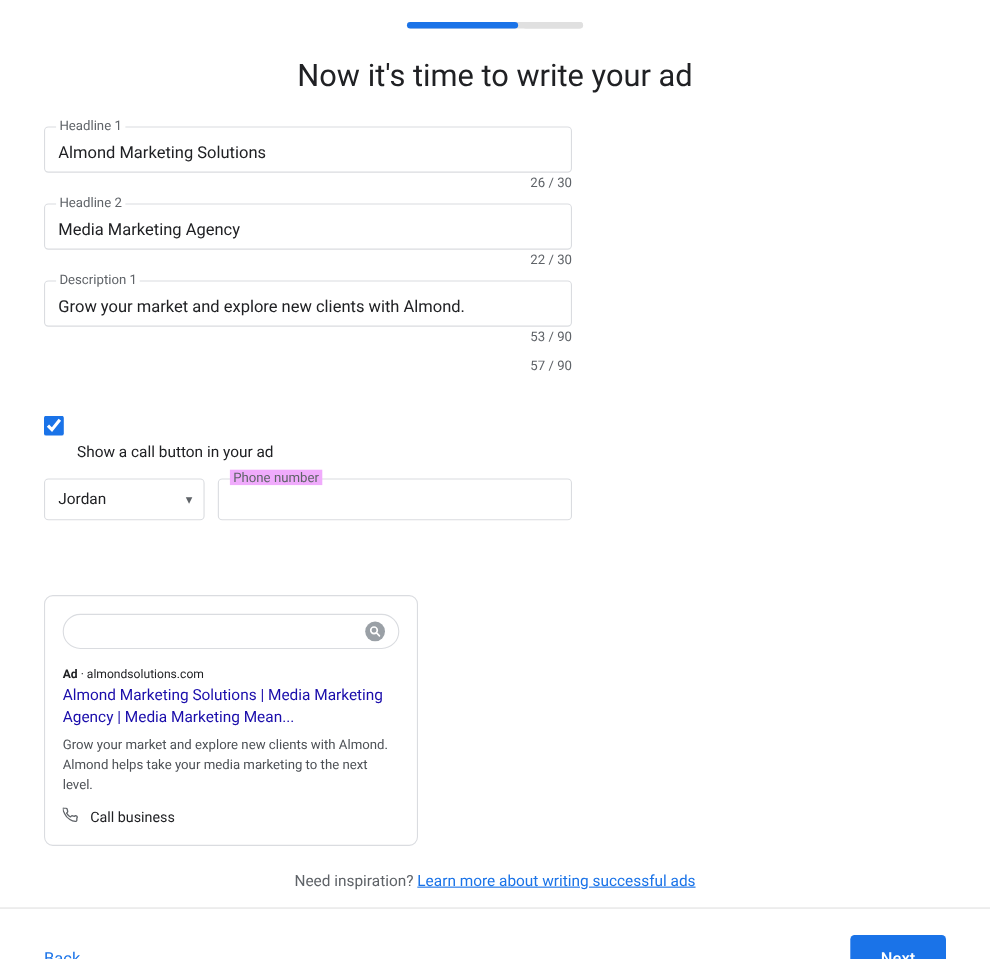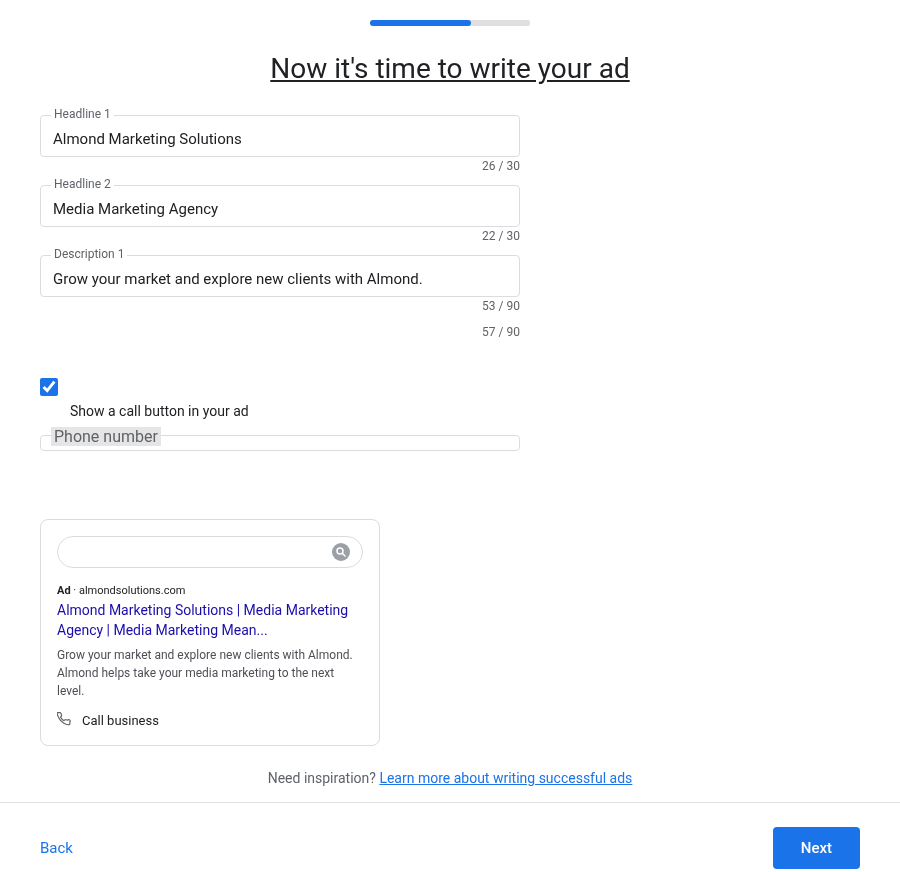--- a/index.html
+++ b/index.html
@@ -37,21 +37,20 @@
       background: #e0e0e0;
       border-radius: 3px;
     }
 
     .page-title {
       text-align: center;
       font-size: 28px;
       font-weight: 400;
       color: #202124;
       margin: 16px 16px 30px;
-      text-decoration: underline;
     }
 
     .main-content {
       display: flex;
       flex-direction: column;
       padding: 0 40px;
       gap: 40px;
     }
 
     .form-section {
@@ -162,23 +161,23 @@
       border: 1px solid #dadce0;
       border-radius: 4px;
       padding: 8px 12px 6px;
       flex: 1;
       background: #fff;
     }
     .phone-field-label {
       position: absolute;
       top: -9px;
       left: 10px;
-      background: #e5e5e5;
+      background: #f0abfc;
       padding: 0 3px;
-      font-size: 16px;
+      font-size: 12px;
       color: #5f6368;
     }
     .phone-input {
       width: 100%;
       border: none;
       outline: none;
       font-size: 15px;
       color: #202124;
       background: transparent;
       font-family: inherit;
@@ -359,20 +358,29 @@
     <div class="field-group">
       <div class="char-count">57 / 90</div>
     </div>
 
     <div class="checkbox-row">
       <input type="checkbox" id="call-checkbox" checked="" style="">
       <label class="checkbox-label" for="call-checkbox">Show a call button in your ad</label>
     </div>
 
     <div class="phone-row">
+      <div class="country-select-wrapper">
+        <select class="country-select">
+          <option>Jordan</option>
+          <option>United States</option>
+          <option>United Kingdom</option>
+          <option>Australia</option>
+        </select>
+        <span class="dropdown-arrow">▾</span>
+      </div>
       <div class="phone-field-wrapper">
         <span class="phone-field-label">Phone number</span>
       </div>
     </div>
 
   </div>
 
   <div class="preview-section">
     <div class="ad-preview-card">
 

